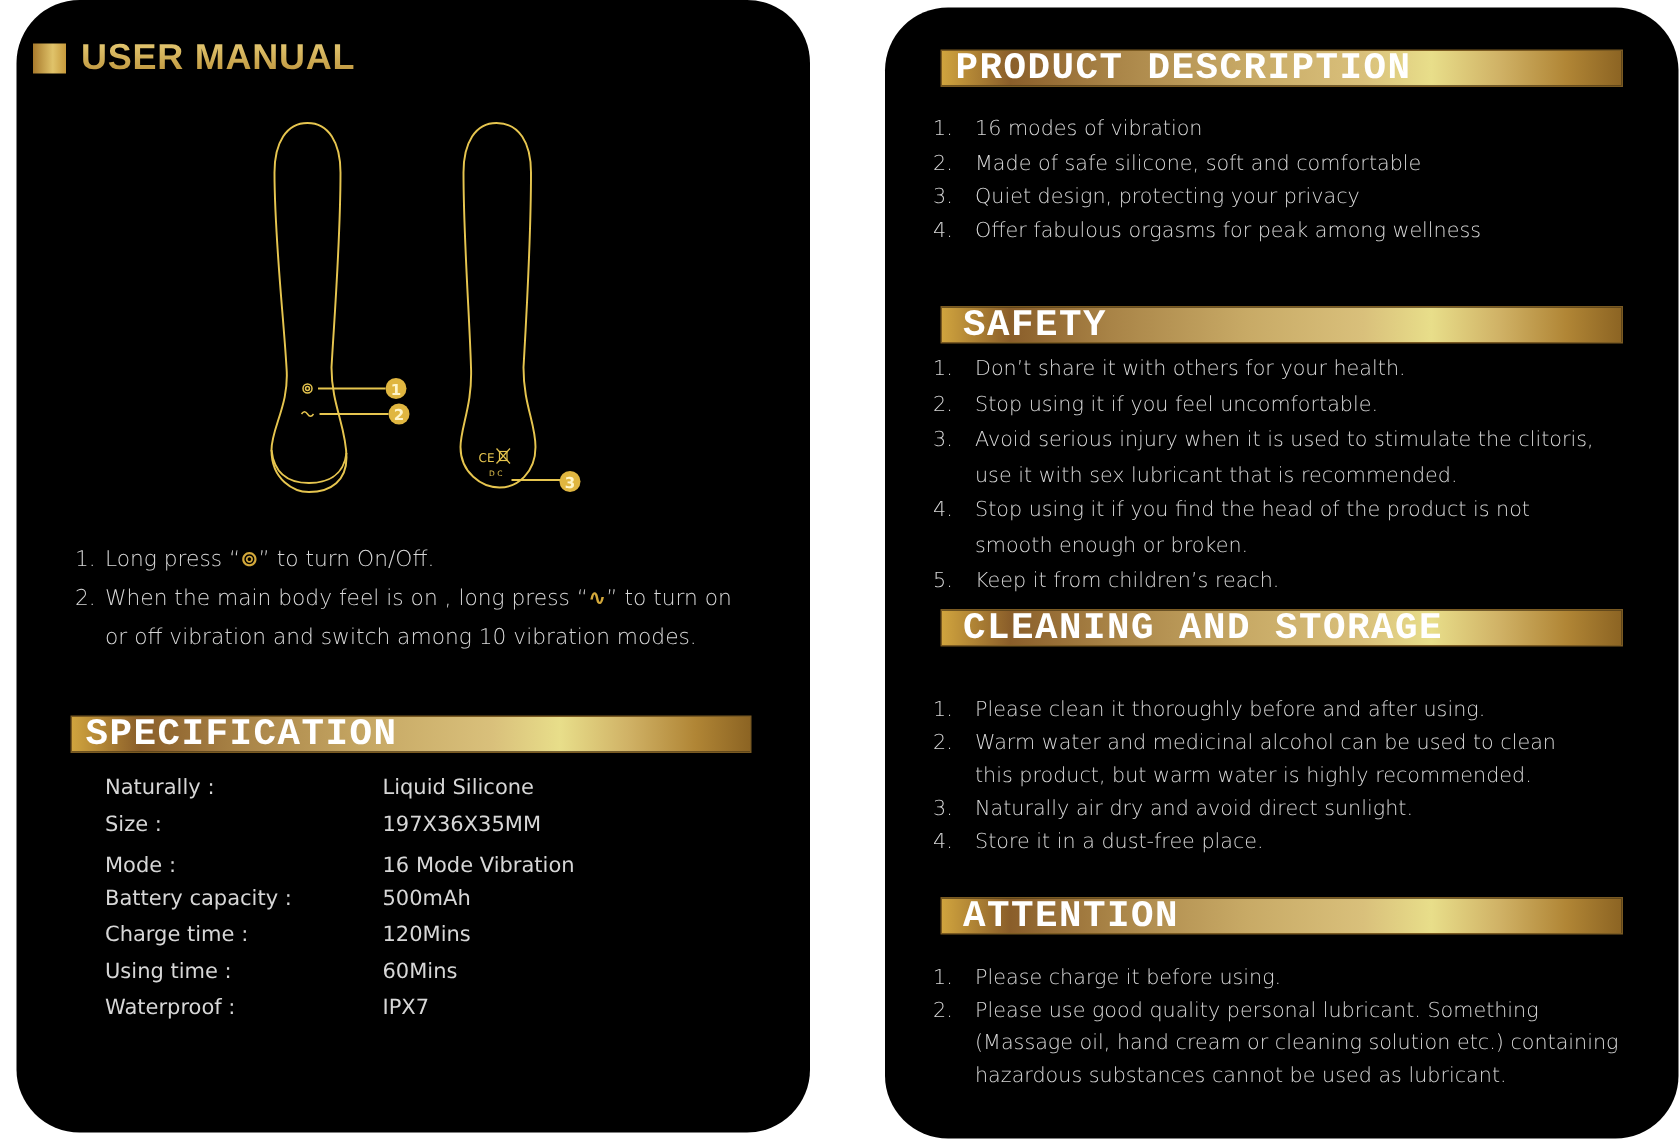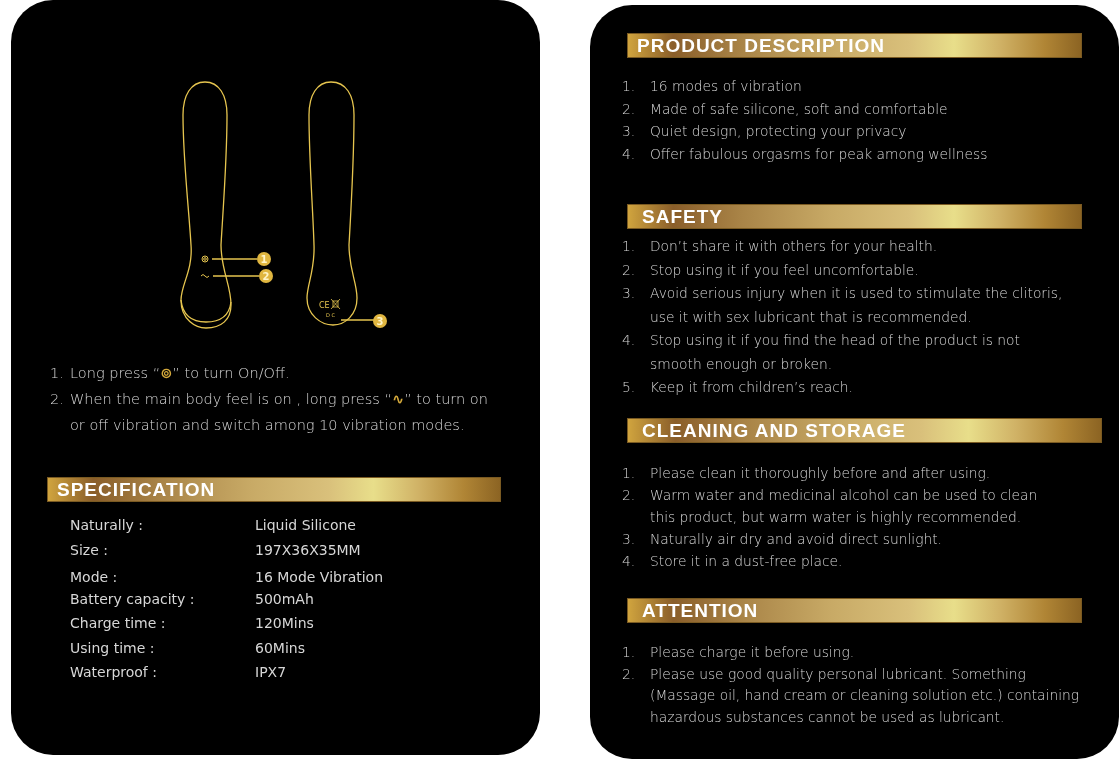--- a/index.html
+++ b/index.html
@@ -10,21 +10,21 @@
   #right-panel { left:590px; top:5px; width:529px; height:754px; }
 
   .title-row { position:absolute; left:11px; top:26px; height:26px; display:flex; align-items:center; }
   .title-square { width:22px; height:20px; background:linear-gradient(90deg,#a87a2c,#e0c36a 60%,#c79a3c); margin-right:10px; }
   .title-text { font-family:"Liberation Sans", sans-serif; font-weight:bold; font-size:24px; letter-spacing:0.5px;
                 color:#d8b55a; background:linear-gradient(180deg,#e9cf7a,#b78c32); -webkit-background-clip:text; background-clip:text; -webkit-text-fill-color:transparent; }
 
   .band { position:absolute; height:23px; border:1px solid #7a5a22;
           background:linear-gradient(90deg,#d0a43e 0%,#8a5e2a 10%,#a98447 25%,#c8aa66 45%,#d9c07b 62%,#e8de8a 72%,#d0b266 82%,#b08535 92%,#8c6423 100%); }
   .band-text { position:absolute; left:14px; top:0; line-height:23px; color:#ffffff; font-weight:bold;
-               font-size:19px; letter-spacing:1px; font-family:Liberation Sans, sans-serif; }
+               font-size:25px; letter-spacing:1px; font-family:Liberation Mono, monospace; }
 
   .diagram { position:absolute; left:150px; top:70px; width:260px; height:280px; }
 
   .list { position:absolute; color:#d7d7d7; font-size:14px; font-family:"DejaVu Sans", sans-serif; font-weight:200; }
   .list .item { display:flex; }
   .list .num { flex:0 0 auto; }
   .list .txt { flex:1 1 auto; }
 
   .op-list { left:50px; top:360px; width:450px; font-size:14.5px; line-height:26px; }
   .op-list .num { width:20px; }
@@ -35,20 +35,24 @@
   .spec-label { position:absolute; left:0; }
   .spec-value { position:absolute; left:185px; }
 
   .r-list { left:622px; width:460px; font-size:13.8px; line-height:22.5px; }
   .r-list .num { width:28px; }
 </style>
 </head>
 <body>
 
 <div id="left-panel" class="panel">
+  <div class="title-row">
+    <div class="title-square"></div>
+    <div class="title-text">USER MANUAL</div>
+  </div>
 
   <svg class="diagram" viewBox="0 0 260 280" xmlns="http://www.w3.org/2000/svg">
     <g fill="none" stroke="#e6c54f" stroke-width="1.3">
 
       <path d="M44 12 C30 12 22 25 22 45 C22 90 28 140 30 175 C32 200 20 215 20 230 C20 250 35 258 45 258 C60 258 70 250 70 235 C70 215 60 200 60 175 C62 140 66 90 66 45 C66 25 58 12 44 12 Z"></path>
       <path d="M20 230 C22 248 34 252 45 252 C56 252 68 248 70 232"></path>
 
       <path d="M170 12 C156 12 148 25 148 45 C148 90 152 140 153 175 C154 200 146 215 146 228 C146 245 160 255 172 255 C184 255 196 245 196 228 C196 212 188 200 188 175 C190 140 193 90 193 45 C193 25 185 12 170 12 Z"></path>
 
       <line x1="51" y1="189" x2="96" y2="189"></line>
@@ -171,21 +175,21 @@
   <div class="item">
       <span class="num" style="width:28px">4.</span>
       <span class="txt">Stop using it if you find the head of the product is not smooth enough or broken.</span>
     </div>
   <div class="item">
       <span class="num" style="width:28px">5.</span>
       <span class="txt">Keep it from children’s reach.</span>
     </div>
 </div>
 
-<div class="band" style="left:627px; top:418px; width:453px;padding-left:20px;">
+<div class="band" style="left:627px; top:406px; width:453px;">
   <span class="band-text">CLEANING AND STORAGE</span>
 </div>
 <div class="list r-list" style="top:462px; line-height:22px; width:440px;">
   <div class="item">
       <span class="num" style="width:28px">1.</span>
       <span class="txt">Please clean it thoroughly before and after using.</span>
     </div>
   <div class="item">
       <span class="num" style="width:28px">2.</span>
       <span class="txt">Warm water and medicinal alcohol can be used to clean this product, but warm water is highly recommended.</span>

